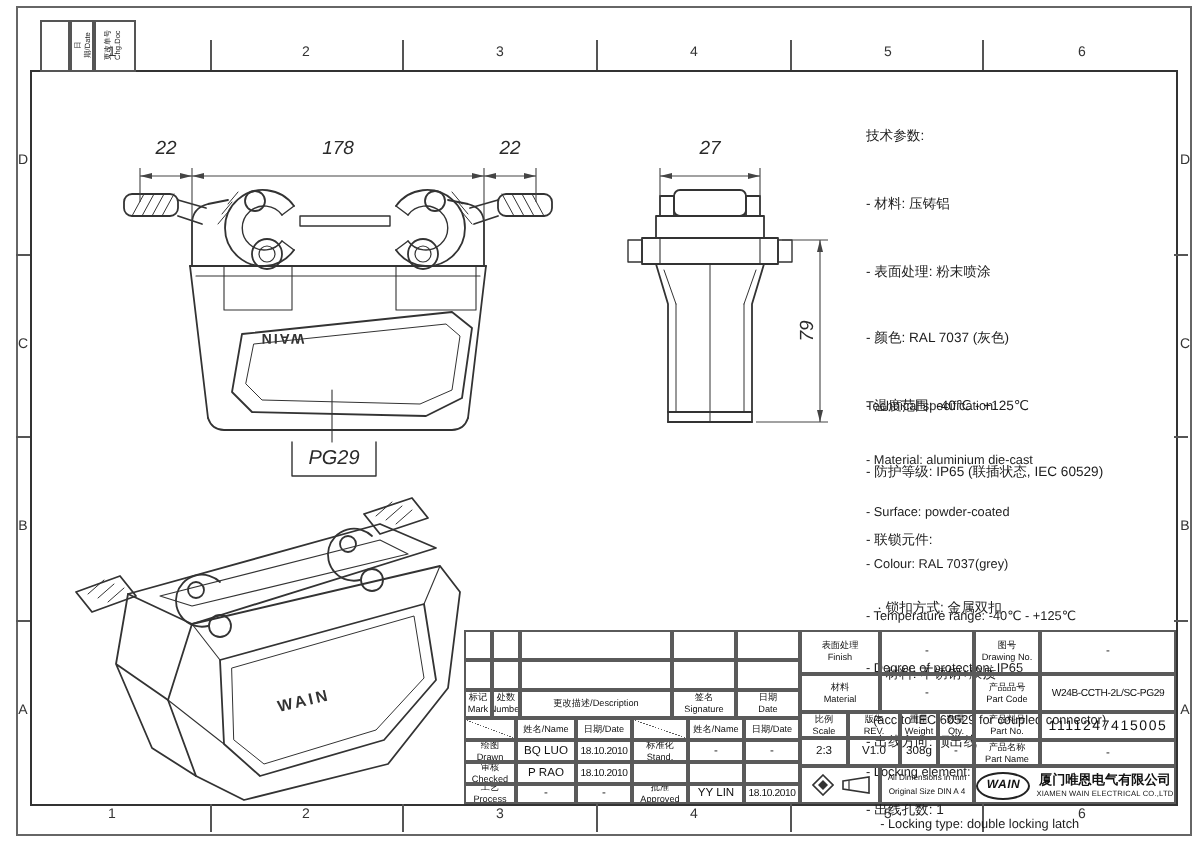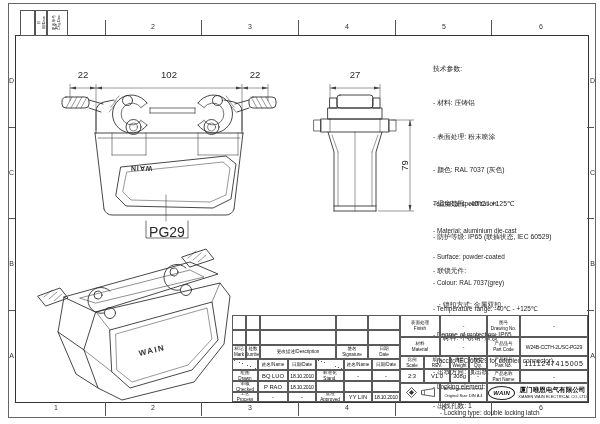--- a/index.html
+++ b/index.html
@@ -7,21 +7,21 @@
          font-family:"Liberation Sans","DejaVu Sans",sans-serif;color:#222;overflow:hidden;}
   .abs{position:absolute;}
   .frame-outer{left:8px;top:3px;width:586px;height:413px;border:1px solid #666;}
   .frame-inner{left:15px;top:35px;width:572px;height:366px;border:1.4px solid #333;}
   .zone-num{font-size:7px;color:#333;width:12px;text-align:center;}
   .zone-let{font-size:7px;color:#333;width:7px;text-align:center;}
   .tickv{width:0;border-left:0.6px solid #555;}
   .tickh{height:0;border-top:0.6px solid #555;}
   .revcell{border:0.5px solid #555;display:flex;align-items:center;justify-content:center;overflow:hidden;}
   .rot{transform:rotate(-90deg);font-size:3.8px;line-height:1.2;white-space:pre-line;text-align:center;color:#222;}
-  .dim{font-size:9.5px;color:#2a2a2a;transform:translateX(-50%);white-space:nowrap;}
+  .dim{font-size:9.5px;color:#2a2a2a;transform:translateX(-50%);white-space:nowrap;font-style:italic;}
   .spec-cn{left:433px;top:41px;width:158px;font-size:6.8px;line-height:11.2px;white-space:pre;color:#1c1c1c;}
   .spec-en{left:433px;top:183px;width:160px;font-size:6.4px;line-height:8.7px;white-space:pre;color:#1c1c1c;}
   .tb{left:232px;top:315px;width:356px;height:87px;border:1px solid #444;box-sizing:border-box;}
   .tbc{position:absolute;border:0.5px solid #5a5a5a;box-sizing:border-box;display:flex;
        align-items:center;justify-content:center;text-align:center;color:#111;overflow:hidden;}
   .lbl{font-size:4.6px;line-height:1.25;white-space:pre-line;}
   .val{font-size:5.8px;}
   .val-sm{font-size:5.1px;letter-spacing:-0.2px;}
   .val-lg{font-size:7px;letter-spacing:0.8px;}
   .diag{background:linear-gradient(to top right,transparent 49.3%,#5a5a5a 49.3%,#5a5a5a 50.7%,transparent 50.7%);}
@@ -195,25 +195,25 @@
 
       <polygon points="96,312 220,283 230,296 224,344 194,382 122,400 98,388 84,350"></polygon>
       <path d="M64,297 L58,332 L76,374 L98,388 M58,332 L84,350"></path>
       <polygon points="110,330 212,302 218,340 192,370 130,388 112,372"></polygon>
       <polygon points="116,334 207,308 212,339 188,365 132,382 117,370" stroke-width="0.5"></polygon>
       <path d="M220,283 L212,302 M96,312 L110,330 M84,350 L112,372" stroke-width="0.55"></path>
     </g>
   </svg>
 
   <span class="abs dim" style="left:83px;top:69px">22</span>
-  <span class="abs dim" style="left:169px;top:69px">102</span>
+  <span class="abs dim" style="left:169px;top:69px">178</span>
   <span class="abs dim" style="left:255px;top:69px">22</span>
   <span class="abs dim" style="left:355px;top:69px">27</span>
   <span class="abs dim" style="left:404px;top:160px;transform:translateX(-50%) rotate(-90deg)">79</span>
-  <span class="abs dim" style="left:167px;top:224px;font-size:14px">PG29</span>
+  <span class="abs dim" style="left:167px;top:224px;font-size:10px">PG29</span>
 
   <span class="abs wain-front" style="left:124px;top:165px;width:34px;text-align:center">WAIN</span>
   <span class="abs wain-iso" style="left:132px;top:346px;width:40px;text-align:center">WAIN</span>
 
   <div class="abs spec-cn">
     <div>技术参数:</div>
     <div>- 材料: 压铸铝</div>
     <div>- 表面处理: 粉末喷涂</div>
     <div>- 颜色: RAL 7037 (灰色)</div>
     <div>- 温度范围: -40℃ - +125℃</div>

